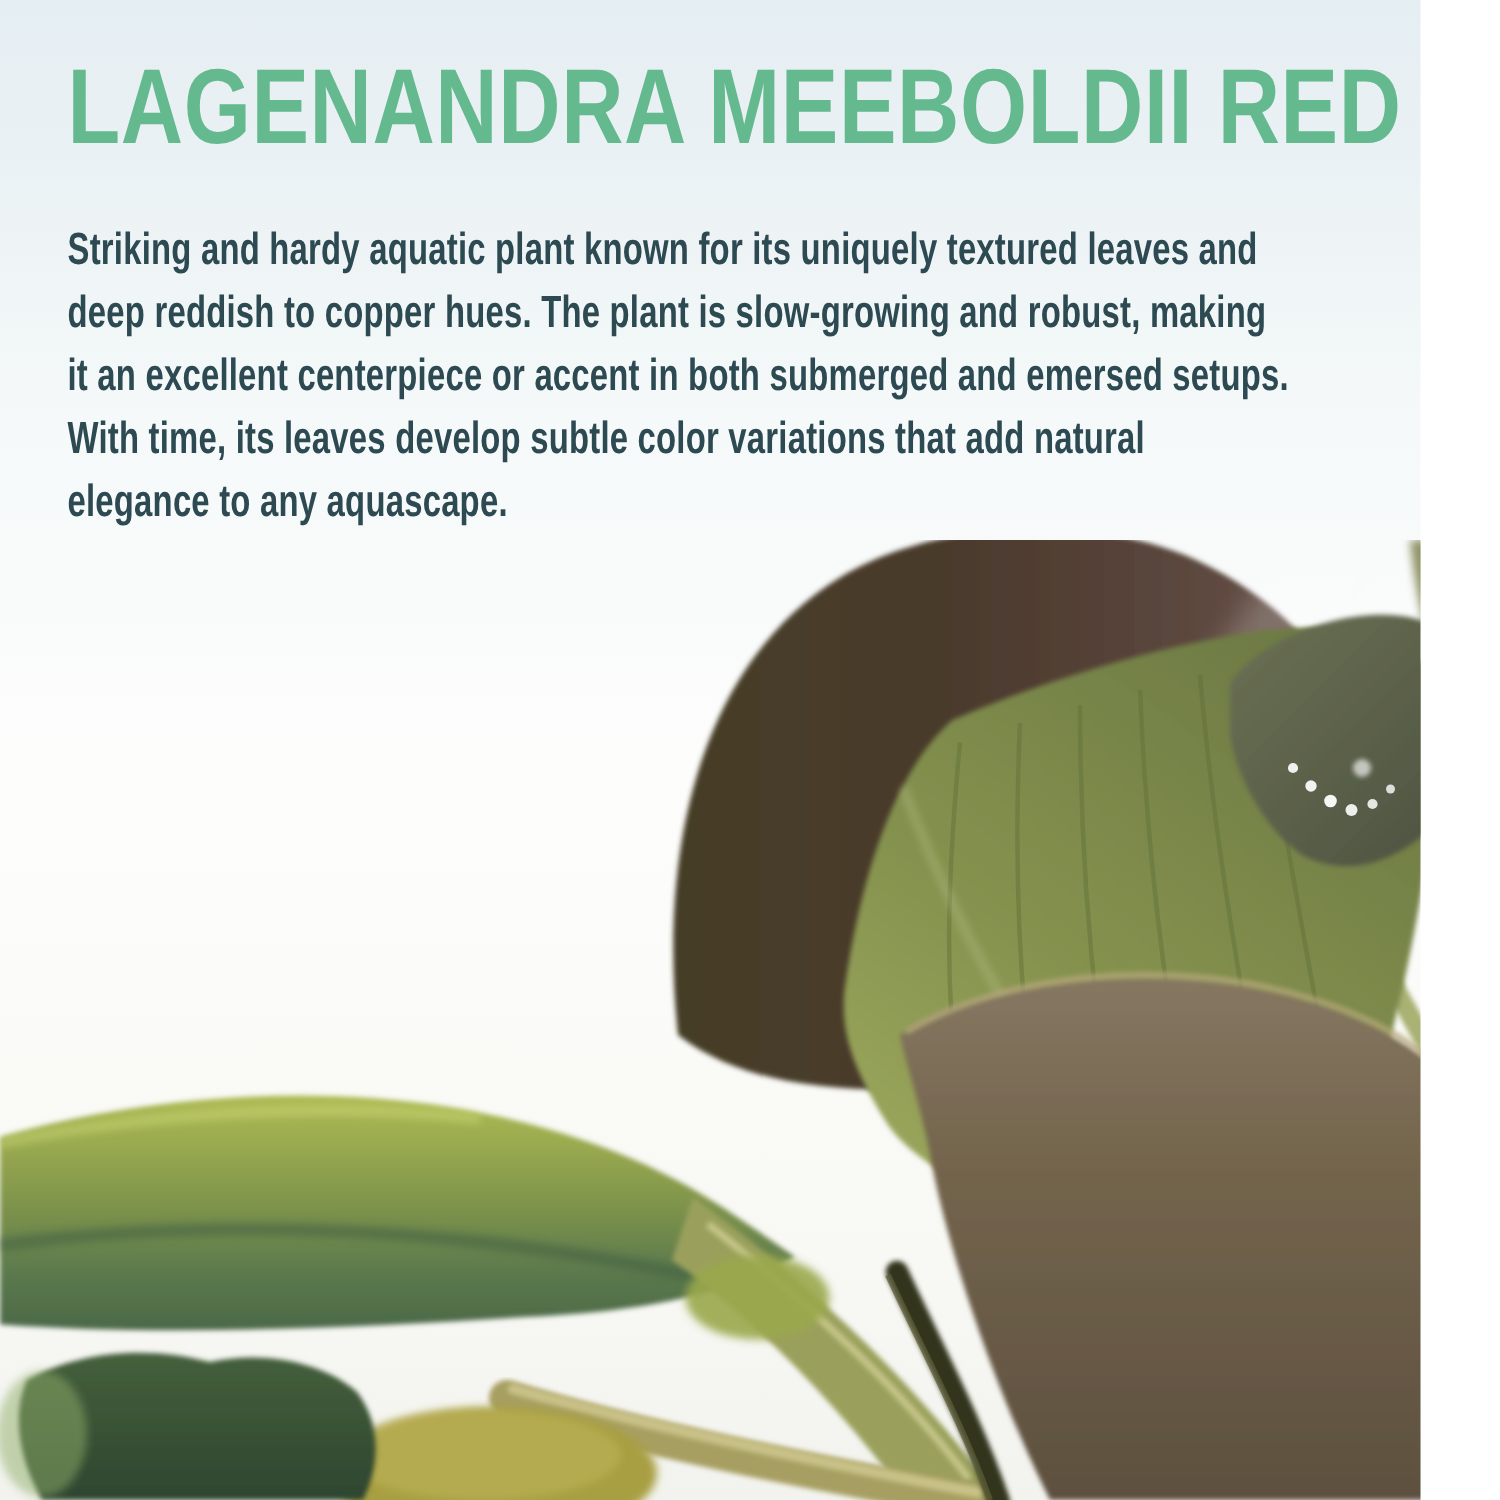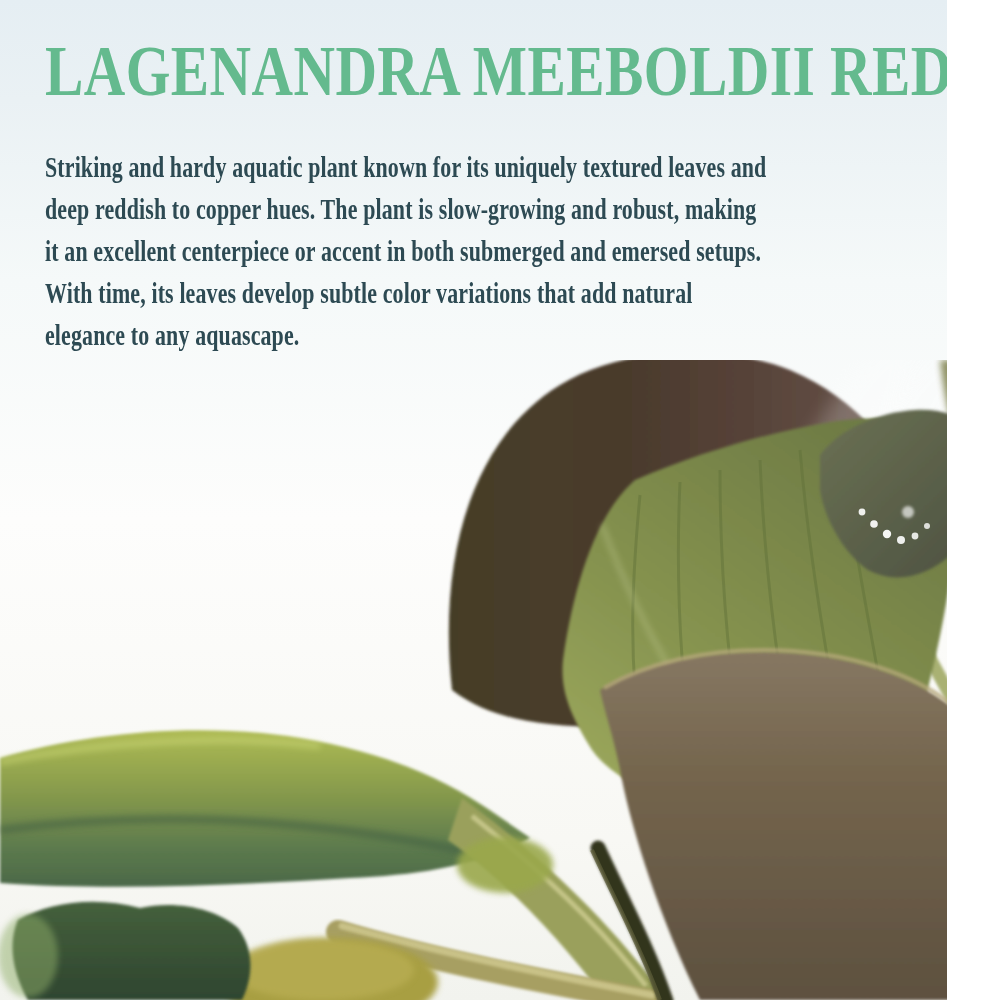--- a/index.html
+++ b/index.html
@@ -1,18 +1,18 @@
 <!DOCTYPE html>
 <html style="--title-green: #64ba8e; --body-text: #2d4a53; --background-top: #e5eef3; --background-mid: #fdfdfc; --leaf-dark-maroon: #564238; --leaf-olive-green: #86934f; --leaf-copper: #74654d; --leaf-bright-green: #aebb53; --leaf-deep-green: #3a5438; --stem-tan: #a79f62;"><head>
 <meta charset="utf-8">
 <style>
   html,body{margin:0;padding:0;background:#ffffff;}
   .canvas{
     position:relative;width:947px;height:1000px;overflow:hidden;
-    font-family:Liberation Serif, serif;
+    font-family:Liberation Sans, sans-serif;
     background:linear-gradient(180deg,#e5eef3 0%,#eaf1f4 10%,#f5f9f9 28%,#fdfdfc 52%,#f8f8f4 84%,#f2f3ee 100%);
   }
   .title{
     position:absolute;left:45px;top:36px;margin:0;
     font-size:71px;font-weight:700;letter-spacing:.5px;line-height:1;
     color:var(--title-green,#64ba8e);
     white-space:nowrap;transform:scaleX(.81);transform-origin:left top;
   }
   .desc{position:absolute;left:45px;top:146px;}
   .desc .line{

